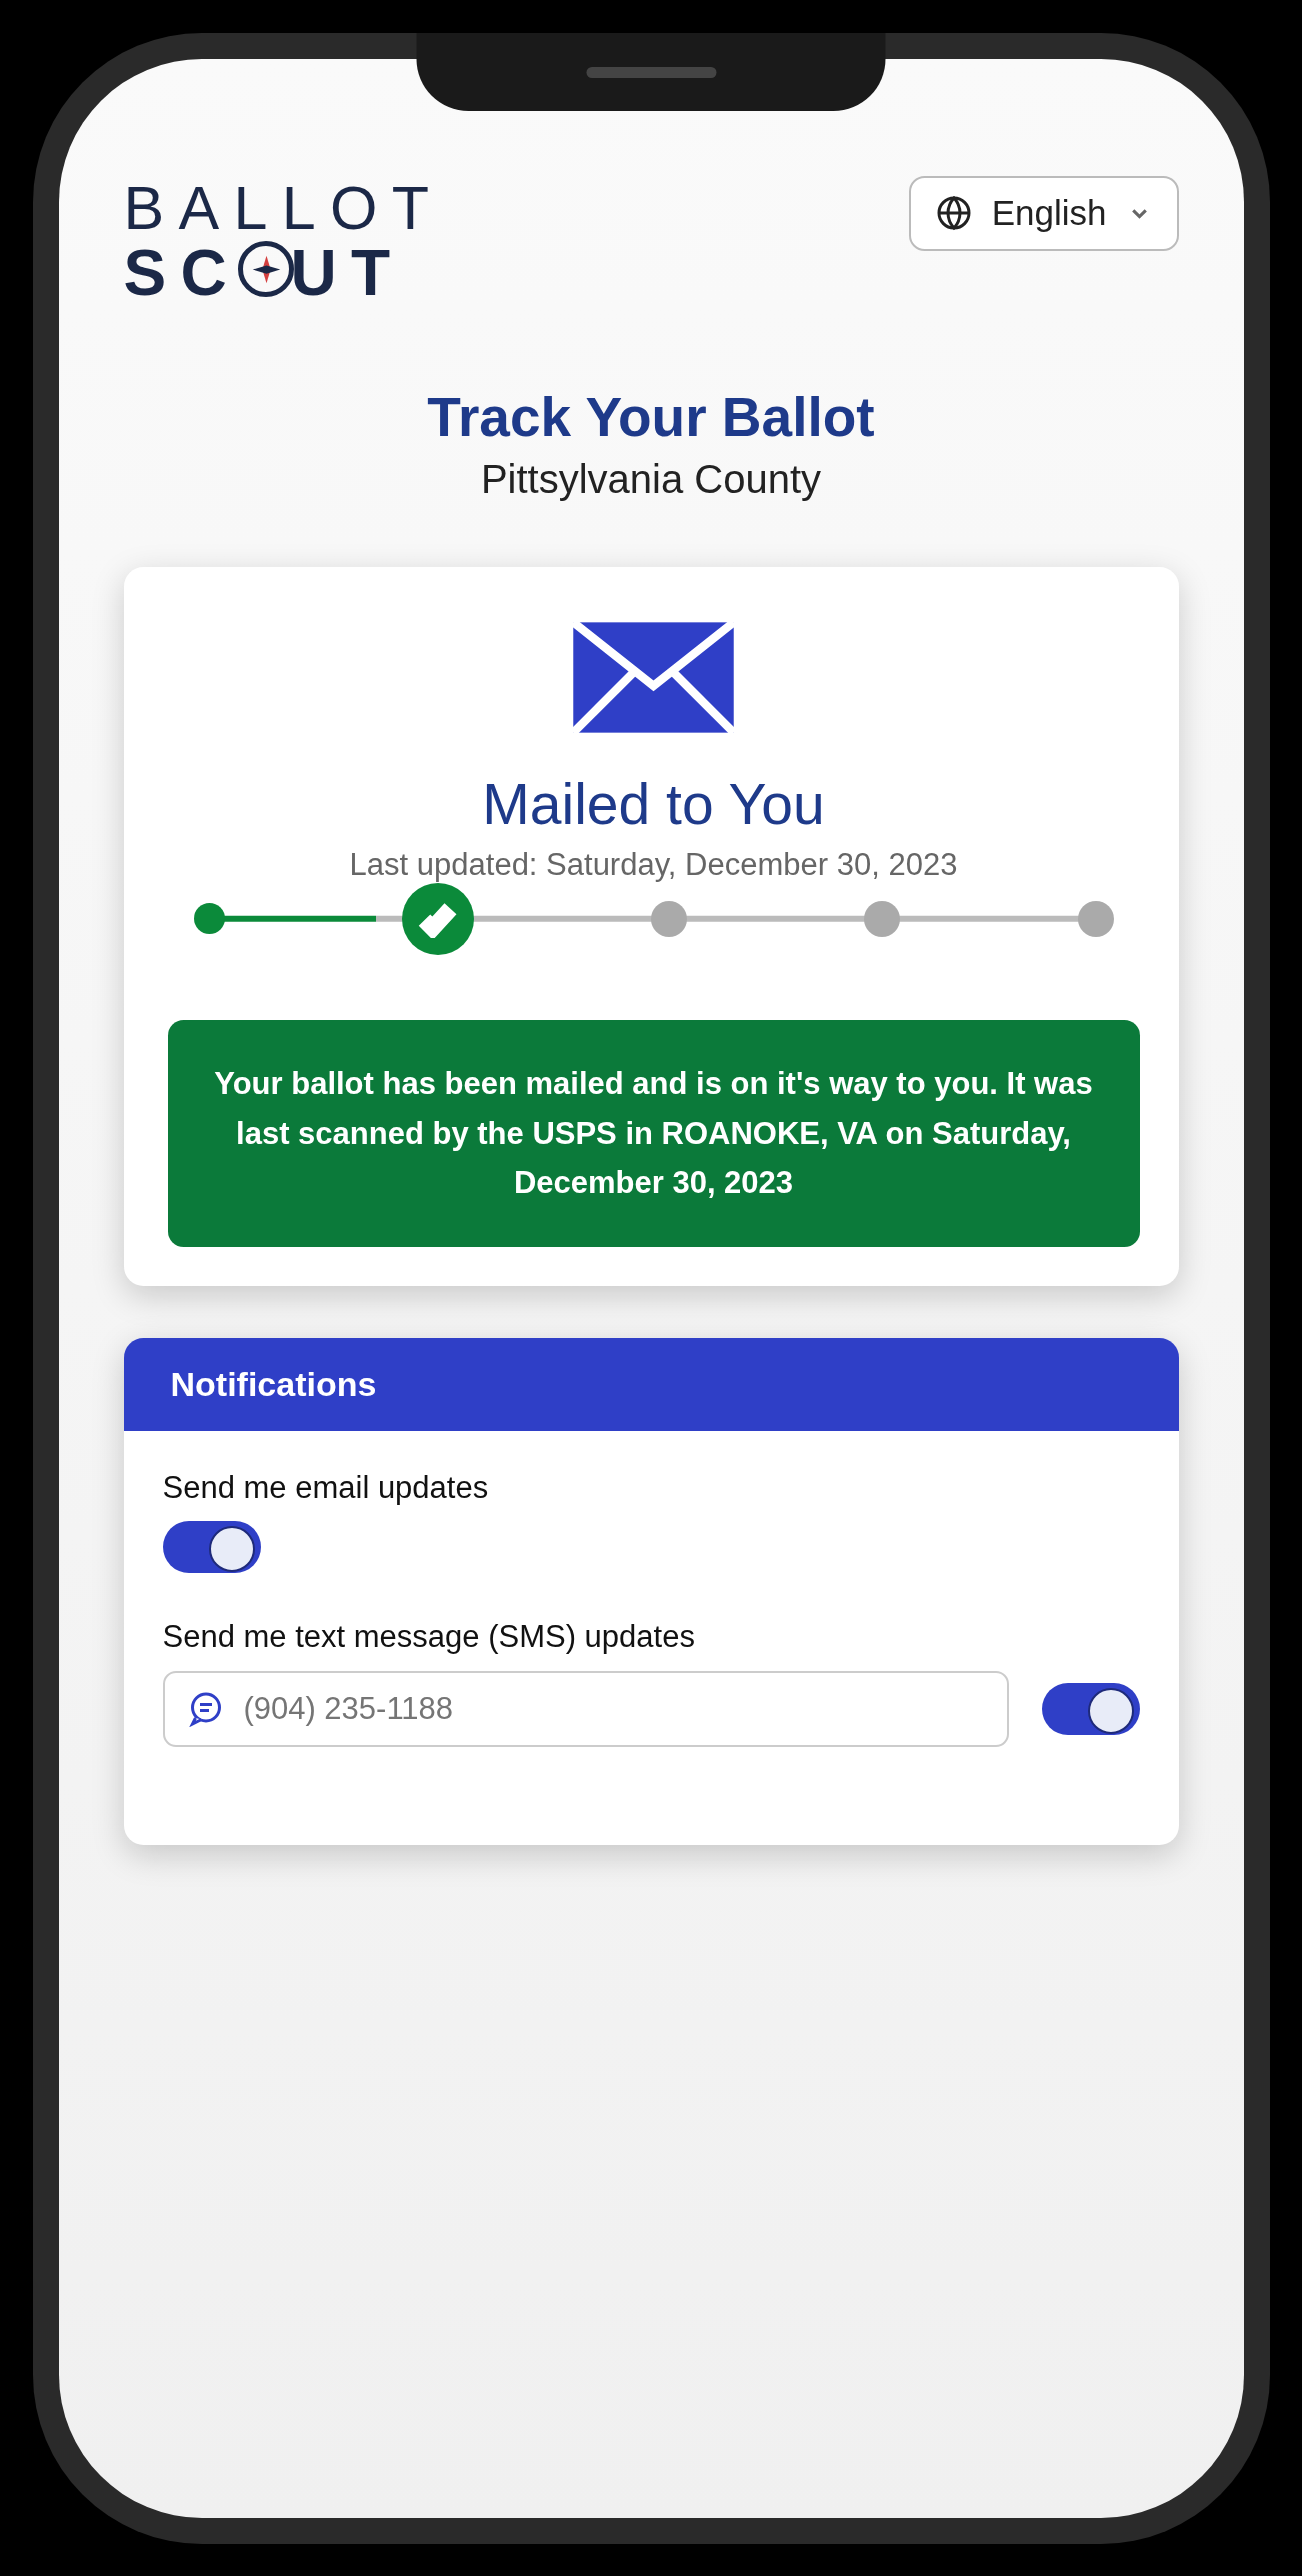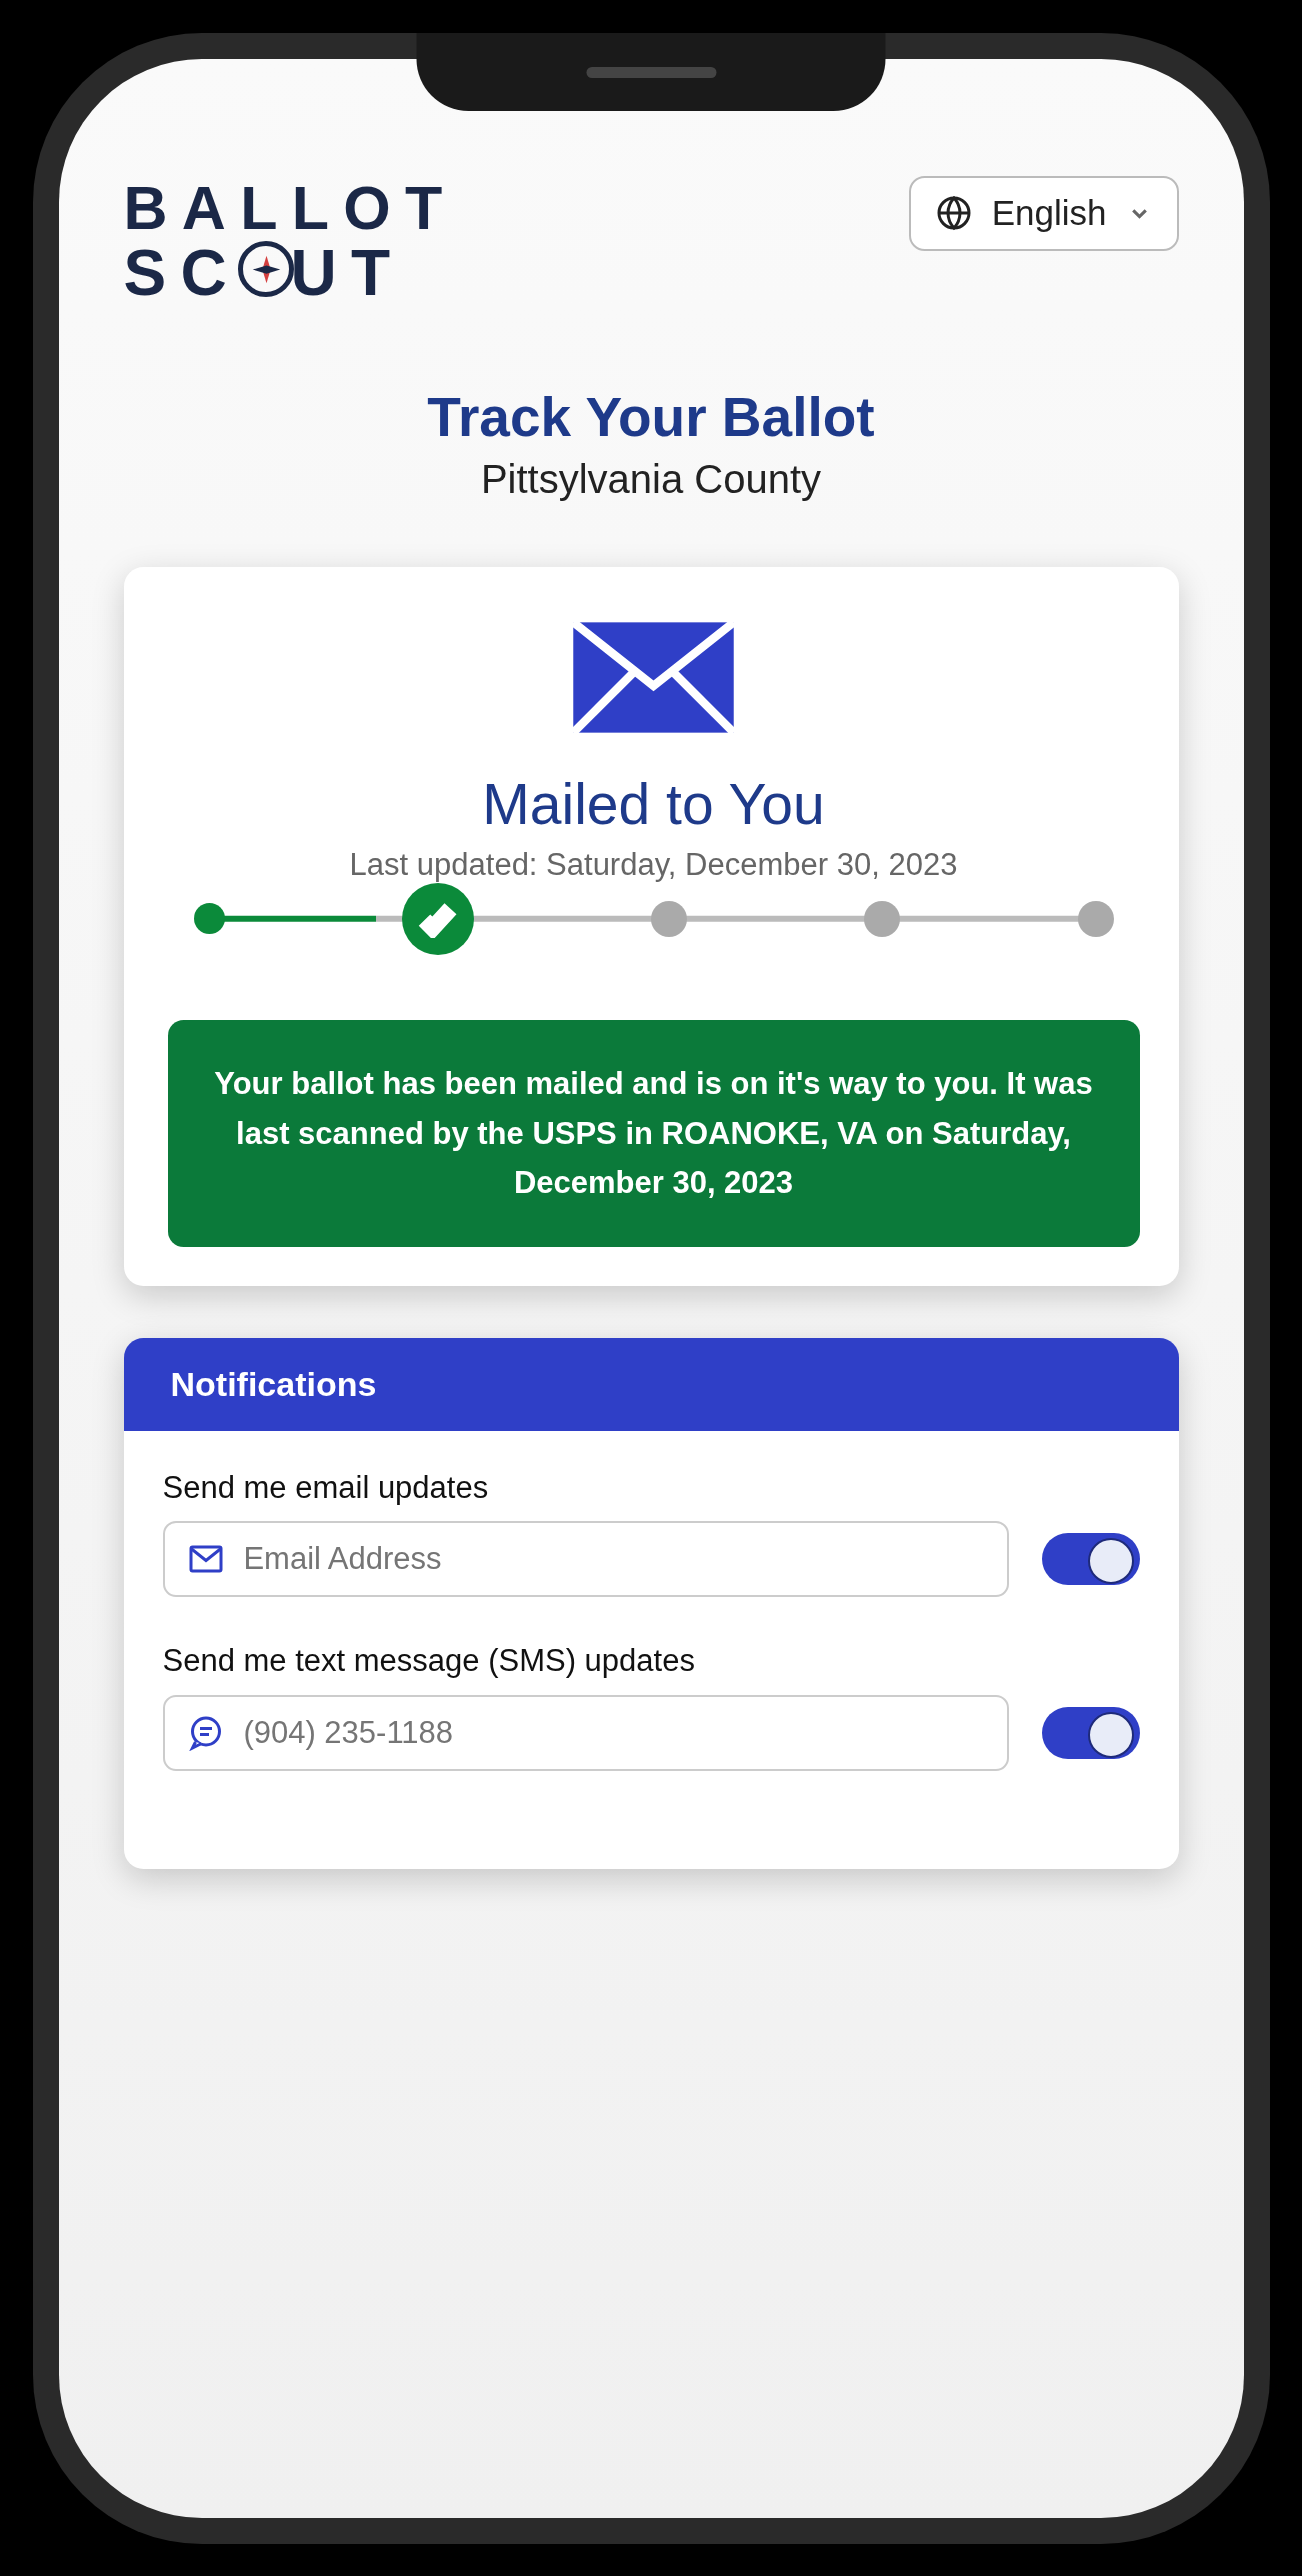--- a/index.html
+++ b/index.html
@@ -60,21 +60,21 @@
     display: flex;
     justify-content: space-between;
     align-items: flex-start;
     margin-bottom: 78px;
   }
   .logo {
     letter-spacing: 14.3px;
     color: #1b2847;
     line-height: 1.05;
   }
-  .logo-line1 { font-size: 61px; font-weight: 700; }
+  .logo-line1 { font-size: 61px; font-weight: 400; }
   .logo-line2 { font-size: 64px; font-weight: 600; display: flex; align-items: center; }
   .logo-o {
     display: inline-flex;
     width: 56px;
     height: 56px;
     border: 5.2px solid #1b2847;
     border-radius: 50%;
     align-items: center;
     justify-content: center;
     margin: 0 -3.9px 0 -2.6px;
@@ -302,27 +302,20 @@
         <div class="status-msg">Your ballot has been mailed and is on it's way to you. It was last scanned by the USPS in ROANOKE, VA on Saturday, December 30, 2023</div>
       </div>
 
       <div class="card">
         <div class="notif-header">Notifications</div>
         <div class="notif-body">
 
           <div class="notif-group">
             <div class="notif-label">Send me email updates</div>
             <div class="notif-row">
-              <div class="input-wrap">
-                <svg viewBox="0 0 24 24" fill="none" stroke="#2f3fc7" stroke-width="2">
-                  <rect x="2" y="4" width="20" height="16" rx="1"></rect>
-                    <polyline points="2,5 12,13 22,5"></polyline>
-                </svg>
-                <input type="text" placeholder="Email Address" style="">
-              </div>
               <div class="toggle"></div>
             </div>
           </div>
 
           <div class="notif-group">
             <div class="notif-label">Send me text message (SMS) updates</div>
             <div class="notif-row">
               <div class="input-wrap">
                 <svg viewBox="0 0 24 24" fill="none" stroke="#2f3fc7" stroke-width="2">
                   <circle cx="12" cy="11" r="9"></circle>

